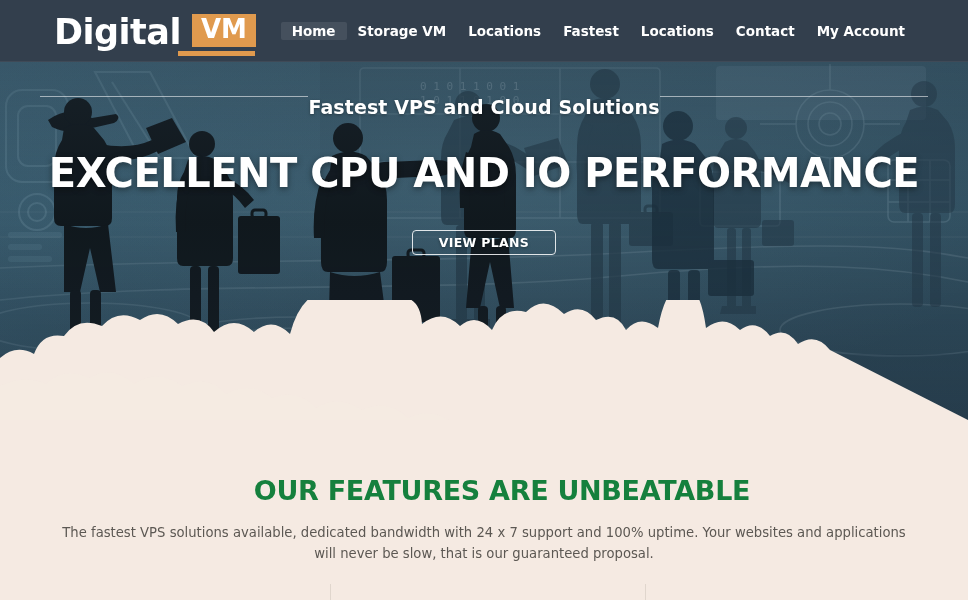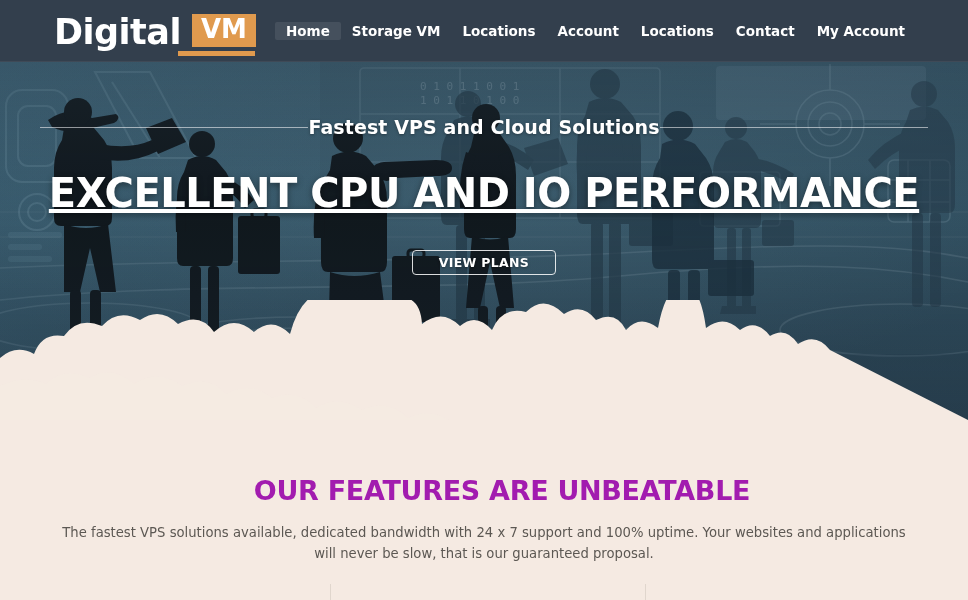--- a/index.html
+++ b/index.html
@@ -75,43 +75,42 @@
     position:absolute; inset:0;
     background:linear-gradient(180deg, rgba(42,62,76,.45) 0%, rgba(40,60,74,.30) 45%, rgba(38,58,72,.45) 100%);
   }
   .hero-content {
     position:absolute; top:0; left:0; width:968px; height:358px;
     z-index:20;
     display:flex; flex-direction:column; align-items:center;
   }
 
   .tagline-row {
-    margin-top:54px;
+    margin-top:34px;
     width:888px;
-    display:flex; align-items:center; justify-content:center; 
+    display:flex; align-items:flex-start; justify-content:center; 
   }
   .tagline-rule { flex:1; height:1px; background:rgba(255,255,255,.55); }
   .tagline-text {
     color:#ffffff; font-size:19px; font-weight:bold;
     font-family:"DejaVu Sans", sans-serif;
     white-space:nowrap; letter-spacing:0.1px;
     text-shadow:0 1px 3px rgba(0,0,0,.35);
   }
 
   .hero-title {
     margin-top:32px;
     color:#ffffff;
     font-size:40px;
     font-weight:bold;
     font-family:"DejaVu Sans", sans-serif;
     letter-spacing:-0.5px;
     text-align:center;
     text-shadow:0 2px 6px rgba(0,0,0,.45);
     white-space:nowrap;
-    text-decoration:underline;
   }
 
   .cta {
     margin-top:34px;
     display:inline-block;
     color:#ffffff;
     font-size:12.5px; font-weight:bold;
     font-family:"DejaVu Sans", sans-serif;
     letter-spacing:0.3px;
     padding:4px 26px;
@@ -130,21 +129,21 @@
   }
 
   
   .features {
     position:absolute; top:420px; left:0; width:968px; height:180px;
     background:#F5EAE2;
     text-align:center;
   }
   .features-title {
     margin-top:55px;
-    color:#a21caf;
+    color:#15803d;
     font-size:27px; font-weight:bold;
     font-family:"DejaVu Sans", sans-serif;
     letter-spacing:-0.3px;
     padding-left:36px;
   }
   .features-sub {
     margin:16px auto 0 auto;
     width:856px;
     color:#5C5853;
     font-size:13.2px;
@@ -169,21 +168,21 @@
     <a class="logo" href="#">
       <span class="logo-word">Digital</span>
       <span class="logo-badge">VM</span>
       <span class="logo-underline"></span>
     </a>
 
     <nav class="nav">
       <a class="nav-item active" href="#">Home</a>
       <a class="nav-item" href="#">Storage VM</a>
       <a class="nav-item" href="#">Locations</a>
-      <a class="nav-item" href="#">Account</a>
+      <a class="nav-item" href="#">Fastest</a>
       <a class="nav-item" href="#">Locations</a>
       <a class="nav-item" href="#">Contact</a>
       <a class="nav-item" href="#">My Account</a>
     </nav>
   </div>
 
   <div class="hero">
 
     <svg class="hero-bg" viewBox="0 0 968 358" preserveAspectRatio="none">
       <defs>

